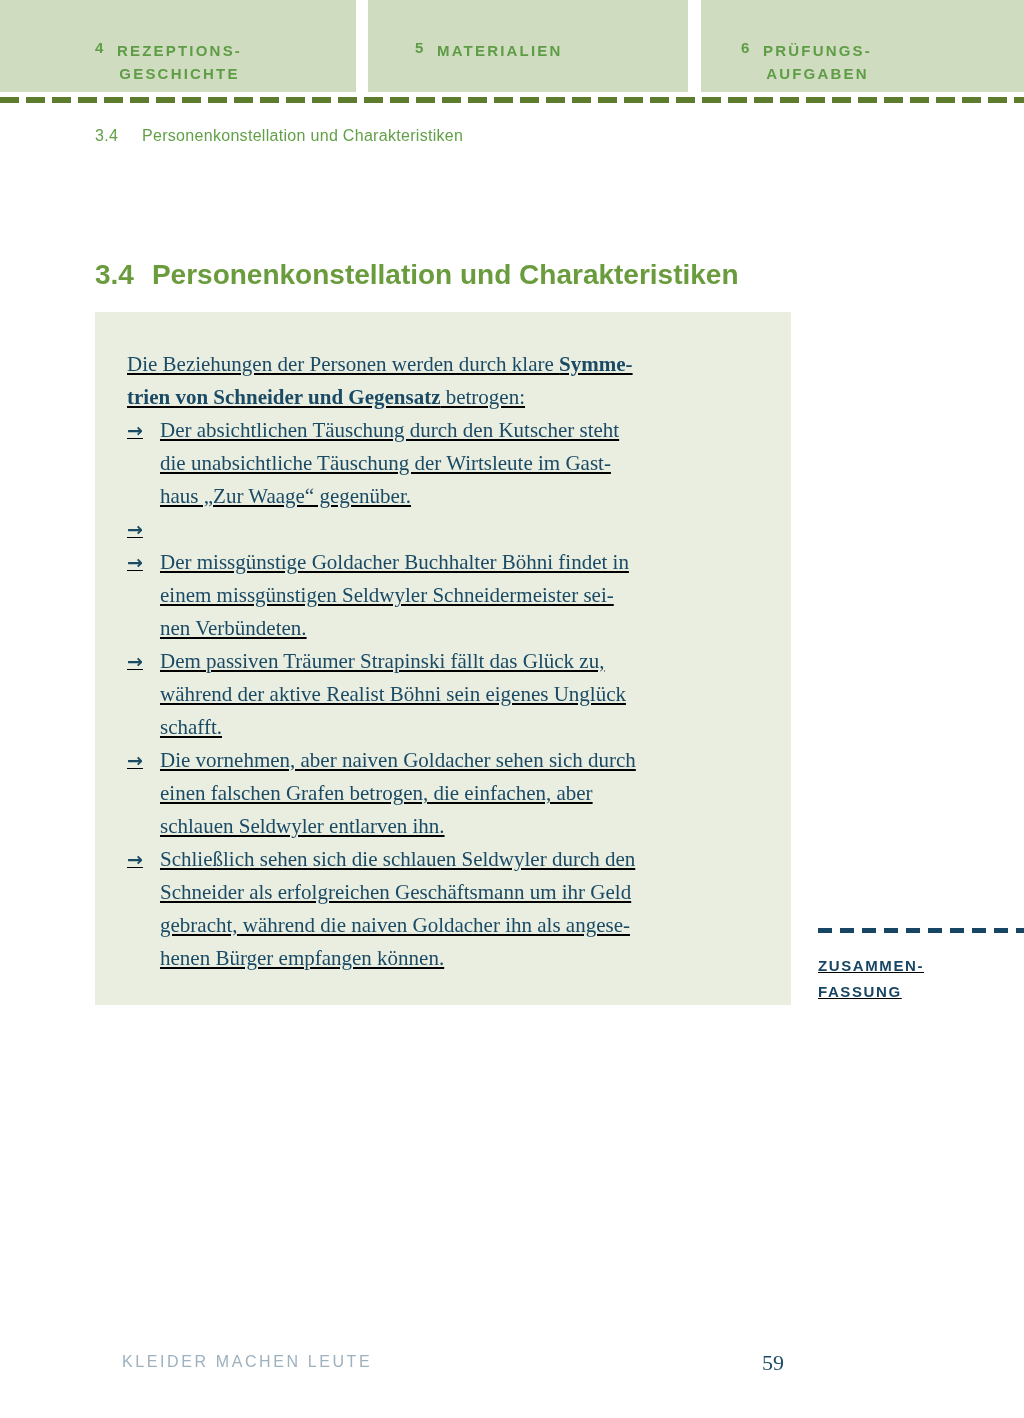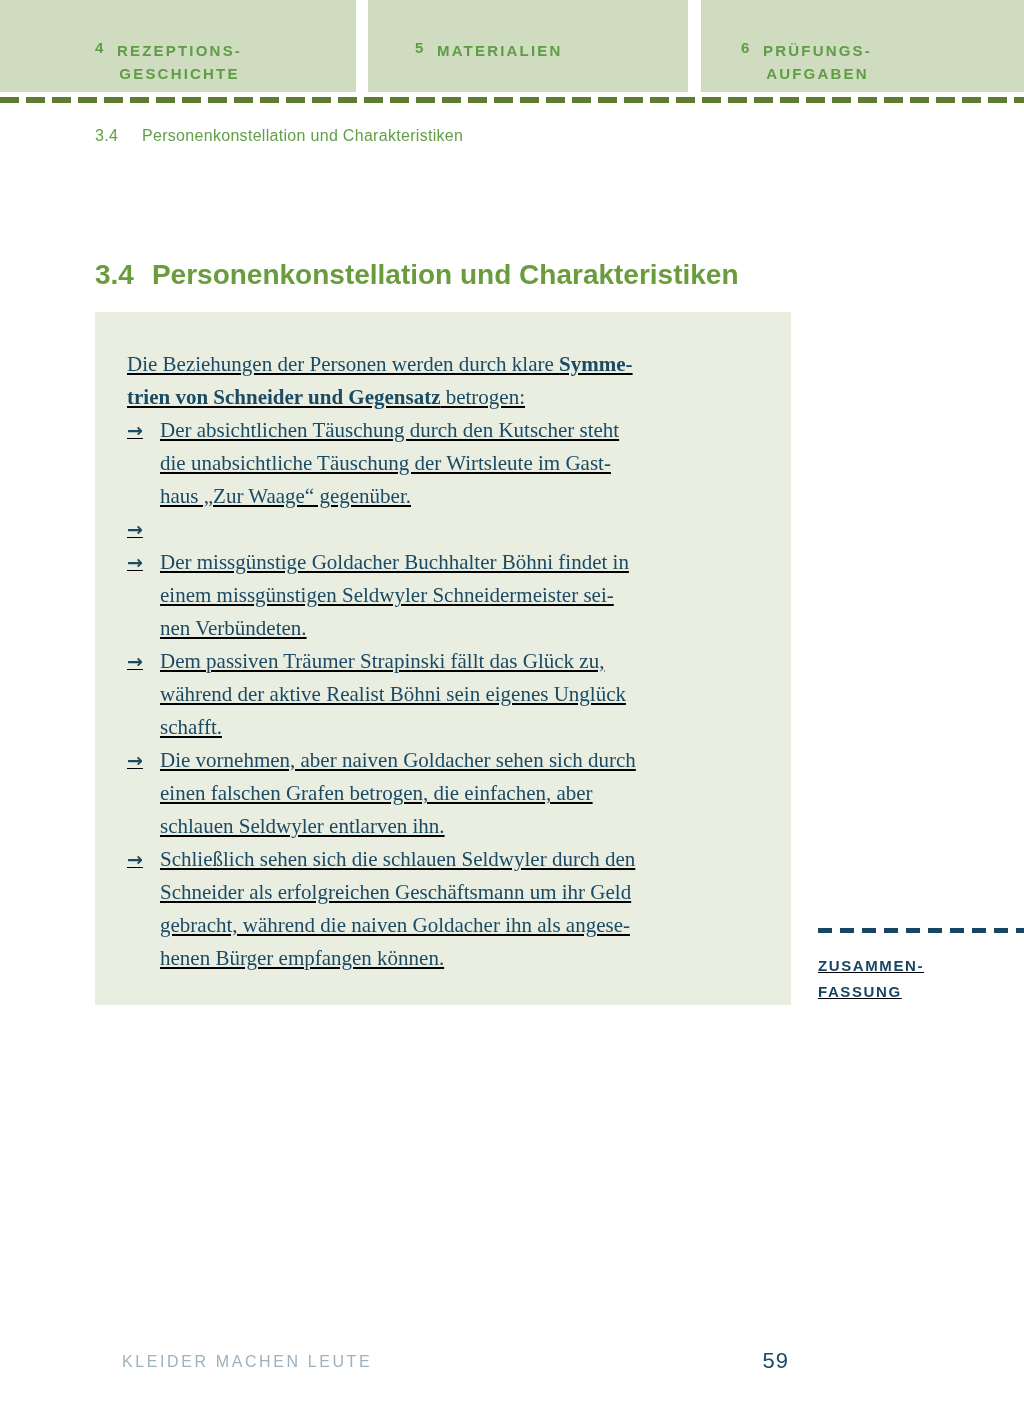--- a/index.html
+++ b/index.html
@@ -124,21 +124,21 @@
     top: 1353px;
     font-size: 16px;
     letter-spacing: 2.6px;
     color: #9db1be;
     margin-left: 27px;
   }
   .footer-page {
     position: absolute;
     left: 762px;
     top: 1350px;
-    font-family: Liberation Mono, monospace;
+    font-family: Liberation Serif, serif;
     font-size: 22px;
     color: #1b4a64;
     text-align: right;
   }
 </style>
 </head>
 <body>
 
 <div class="page">
 

